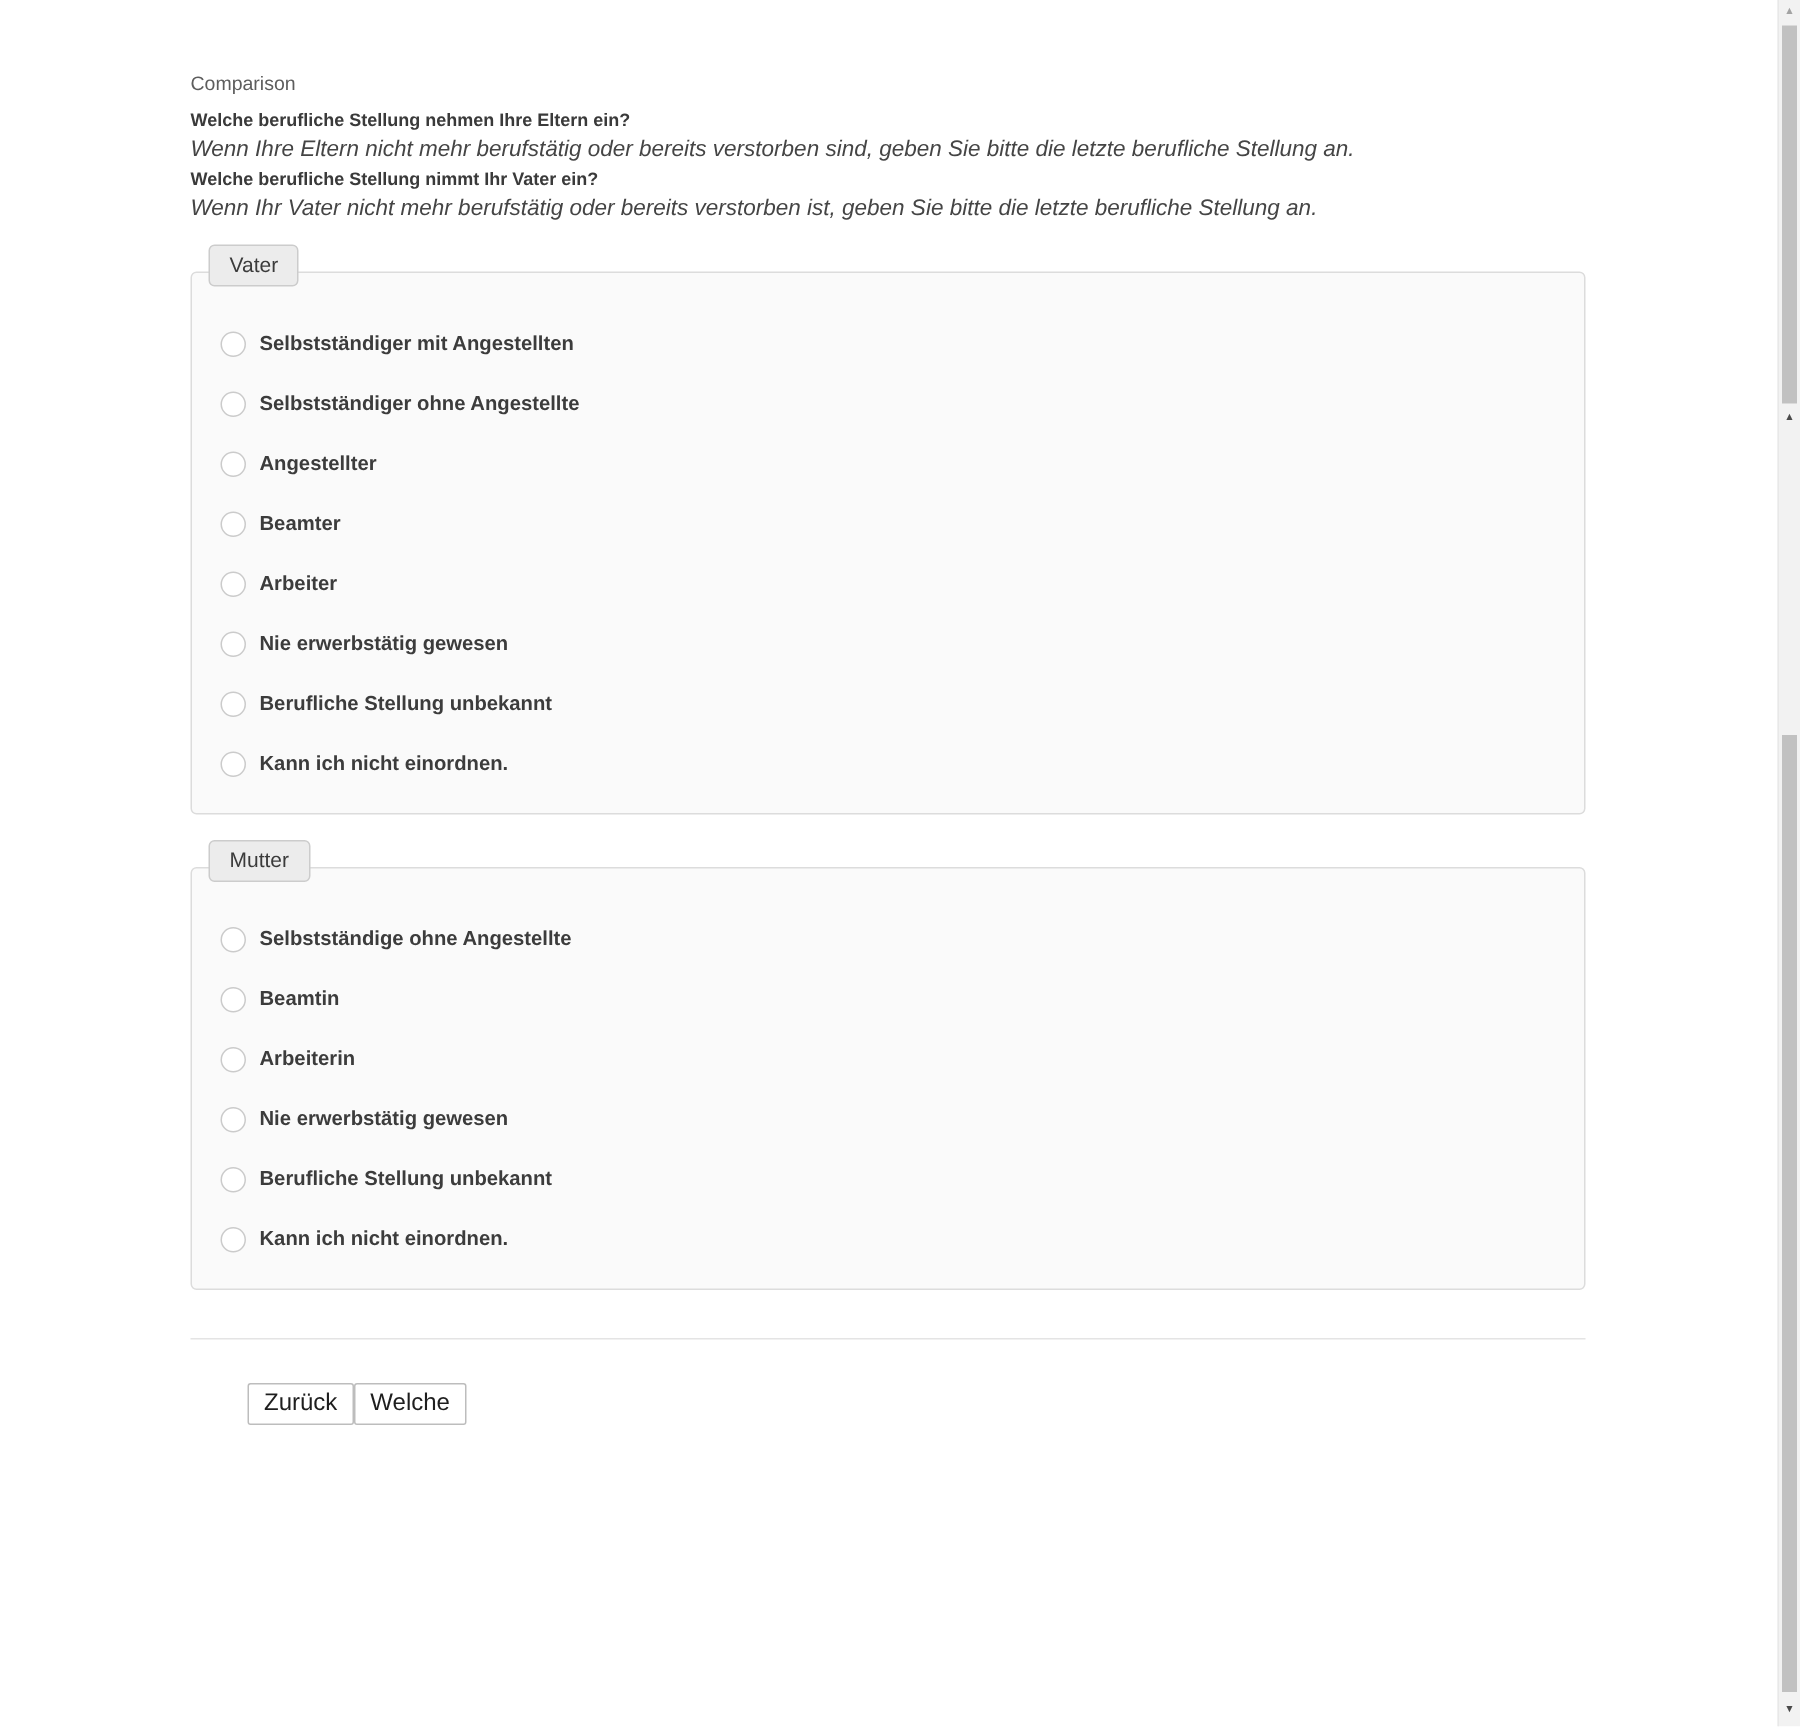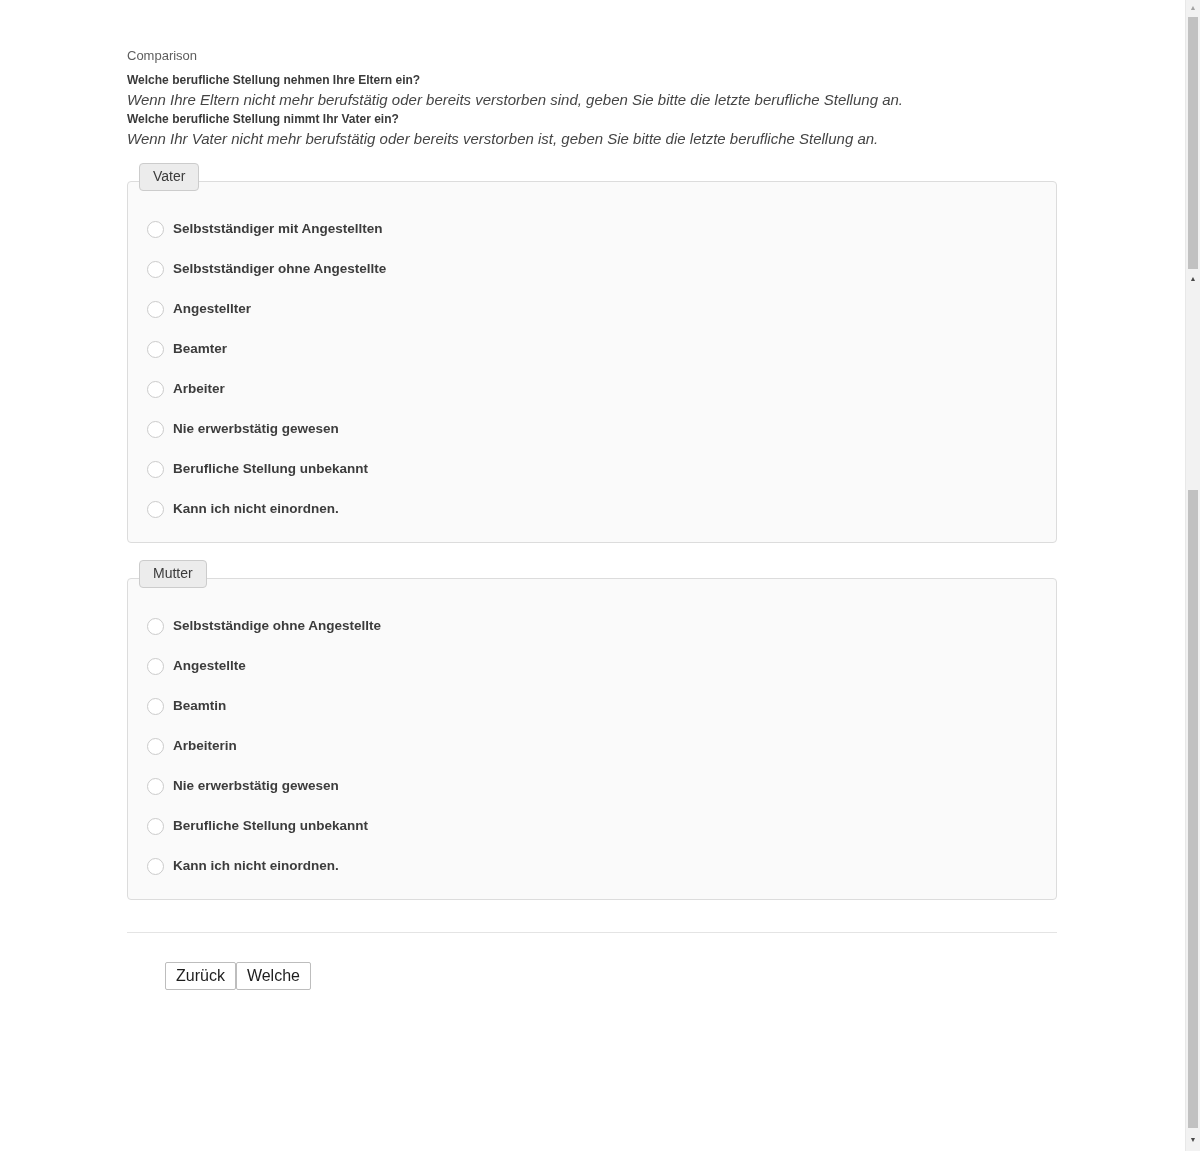--- a/index.html
+++ b/index.html
@@ -184,24 +184,20 @@
 
   <div class="qa-fieldset mother">
     <div class="legend-tab">Mutter</div>
 
     <div class="option-row">
       <span class="radio-circle"></span>
       <span class="option-label">Selbstständige ohne Angestellte</span>
     </div>
     <div class="option-row">
       <span class="radio-circle"></span>
-      <span class="option-label">Angestellte</span>
-    </div>
-    <div class="option-row">
-      <span class="radio-circle"></span>
       <span class="option-label">Beamtin</span>
     </div>
     <div class="option-row">
       <span class="radio-circle"></span>
       <span class="option-label">Arbeiterin</span>
     </div>
     <div class="option-row">
       <span class="radio-circle"></span>
       <span class="option-label">Nie erwerbstätig gewesen</span>
     </div>

